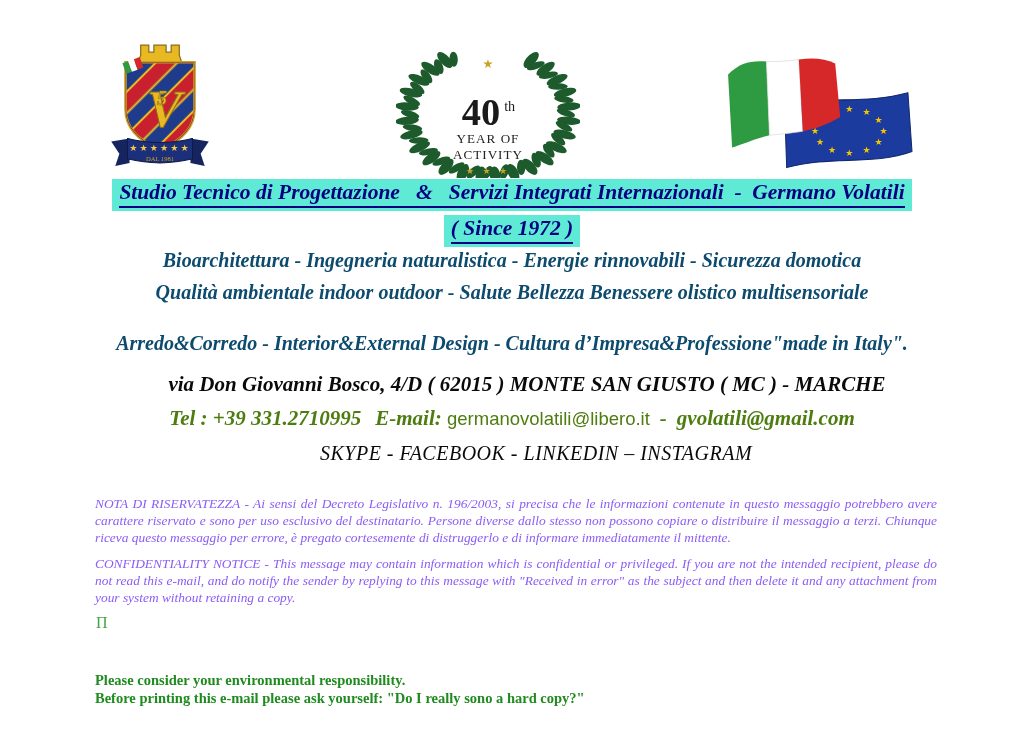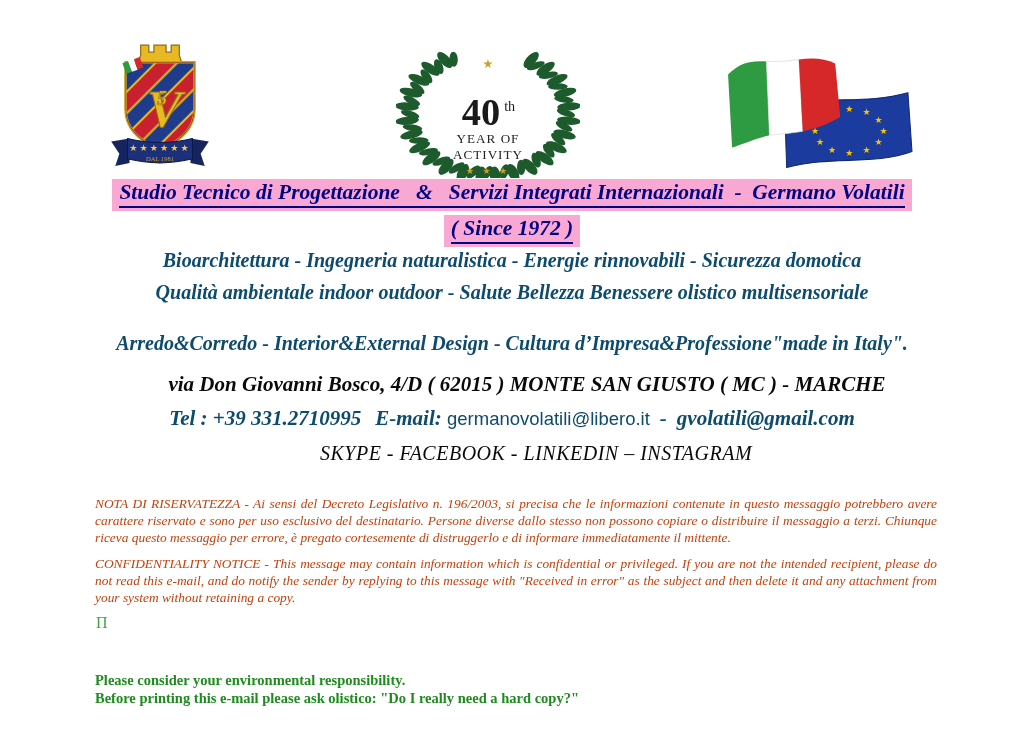--- a/index.html
+++ b/index.html
@@ -1,32 +1,32 @@
 <!DOCTYPE html>
 <html><head>
 <meta charset="utf-8">
 <style>
   html,body{margin:0;padding:0;background:#ffffff;}
   .page{position:relative;width:1024px;height:739px;background:#fff;overflow:hidden;
         font-family:"Liberation Serif","DejaVu Serif",serif;color:#000;}
   .abs{position:absolute;}
   .centerline{left:0;width:1024px;text-align:center;}
   
-  .hl{background:#f9a8d4;color:#000080;font-weight:bold;font-style:italic;
+  .hl{background:#5eead4;color:#000080;font-weight:bold;font-style:italic;
       font-size:21.5px;display:inline-block;padding:2px 7px 3px;white-space:pre;line-height:1.1;}
   .hl .ul{display:inline-block;padding-bottom:1px;border-bottom:2.5px solid #000080;}
   .service{font-weight:bold;font-style:italic;font-size:20px;color:#0c4a6e;}
   .address{font-weight:bold;font-style:italic;font-size:21px;color:#0a0a0a;}
-  .telline{font-size:21px;color:#0c4a6e;}
+  .telline{font-size:21px;color:#4d7c0f;}
   .telline .bi{font-weight:bold;font-style:italic;}
   .telline .sans{font-family:"Liberation Sans","DejaVu Sans",sans-serif;font-size:18.5px;font-style:normal;font-weight:normal;}
   .gap1{display:inline-block;width:14px;}
   .gap2{display:inline-block;width:10px;}
   .social{font-weight:normal;font-style:italic;font-size:20px;letter-spacing:.5px;color:#0a0a0a;margin-left:24px;}
-  .disc{font-style:italic;font-size:13.4px;line-height:17px;text-align:justify;margin:0;color:#c2410c;}
+  .disc{font-style:italic;font-size:13.4px;line-height:17px;text-align:justify;margin:0;color:#8b5cf6;}
   .pi{color:#46a246;font-size:16px;}
   .green{color:#1f8b1f;font-weight:bold;font-size:14.5px;line-height:17.5px;}
   svg text{font-family:"Liberation Serif","DejaVu Serif",serif;}
 </style>
 </head>
 <body>
 
 <div class="page">
 
   <svg class="abs" style="left:108px;top:42px;" width="104" height="126" viewBox="0 0 100 124">
@@ -151,16 +151,16 @@
   </div>
 
   <div class="abs centerline social" style="top:442px;">SKYPE - FACEBOOK - LINKEDIN – INSTAGRAM</div>
 
   <p class="abs disc" style="top:495px;left:95px;width:842px;">NOTA DI RISERVATEZZA - Ai sensi del Decreto Legislativo n. 196/2003, si precisa che le informazioni contenute in questo messaggio potrebbero avere carattere riservato e sono per uso esclusivo del destinatario. Persone diverse dallo stesso non possono copiare o distribuire il messaggio a terzi. Chiunque riceva questo messaggio per errore, è pregato cortesemente di distruggerlo e di informare immediatamente il mittente.</p>
   <p class="abs disc" style="top:555px;left:95px;width:842px;">CONFIDENTIALITY NOTICE - This message may contain information which is confidential or privileged. If you are not the intended recipient, please do not read this e-mail, and do notify the sender by replying to this message with "Received in error" as the subject and then delete it and any attachment from your system without retaining a copy.</p>
 
   <div class="abs pi" style="top:614px;left:96px;">Π</div>
   <div class="abs green" style="top:672px;left:95px;width:860px;">
     <div>Please consider your environmental responsibility.</div>
-    <div>Before printing this e-mail please ask olistico: "Do I really need a hard copy?"</div>
+    <div>Before printing this e-mail please ask yourself: "Do I really sono a hard copy?"</div>
   </div>
 
 </div>
 
 </body></html>

